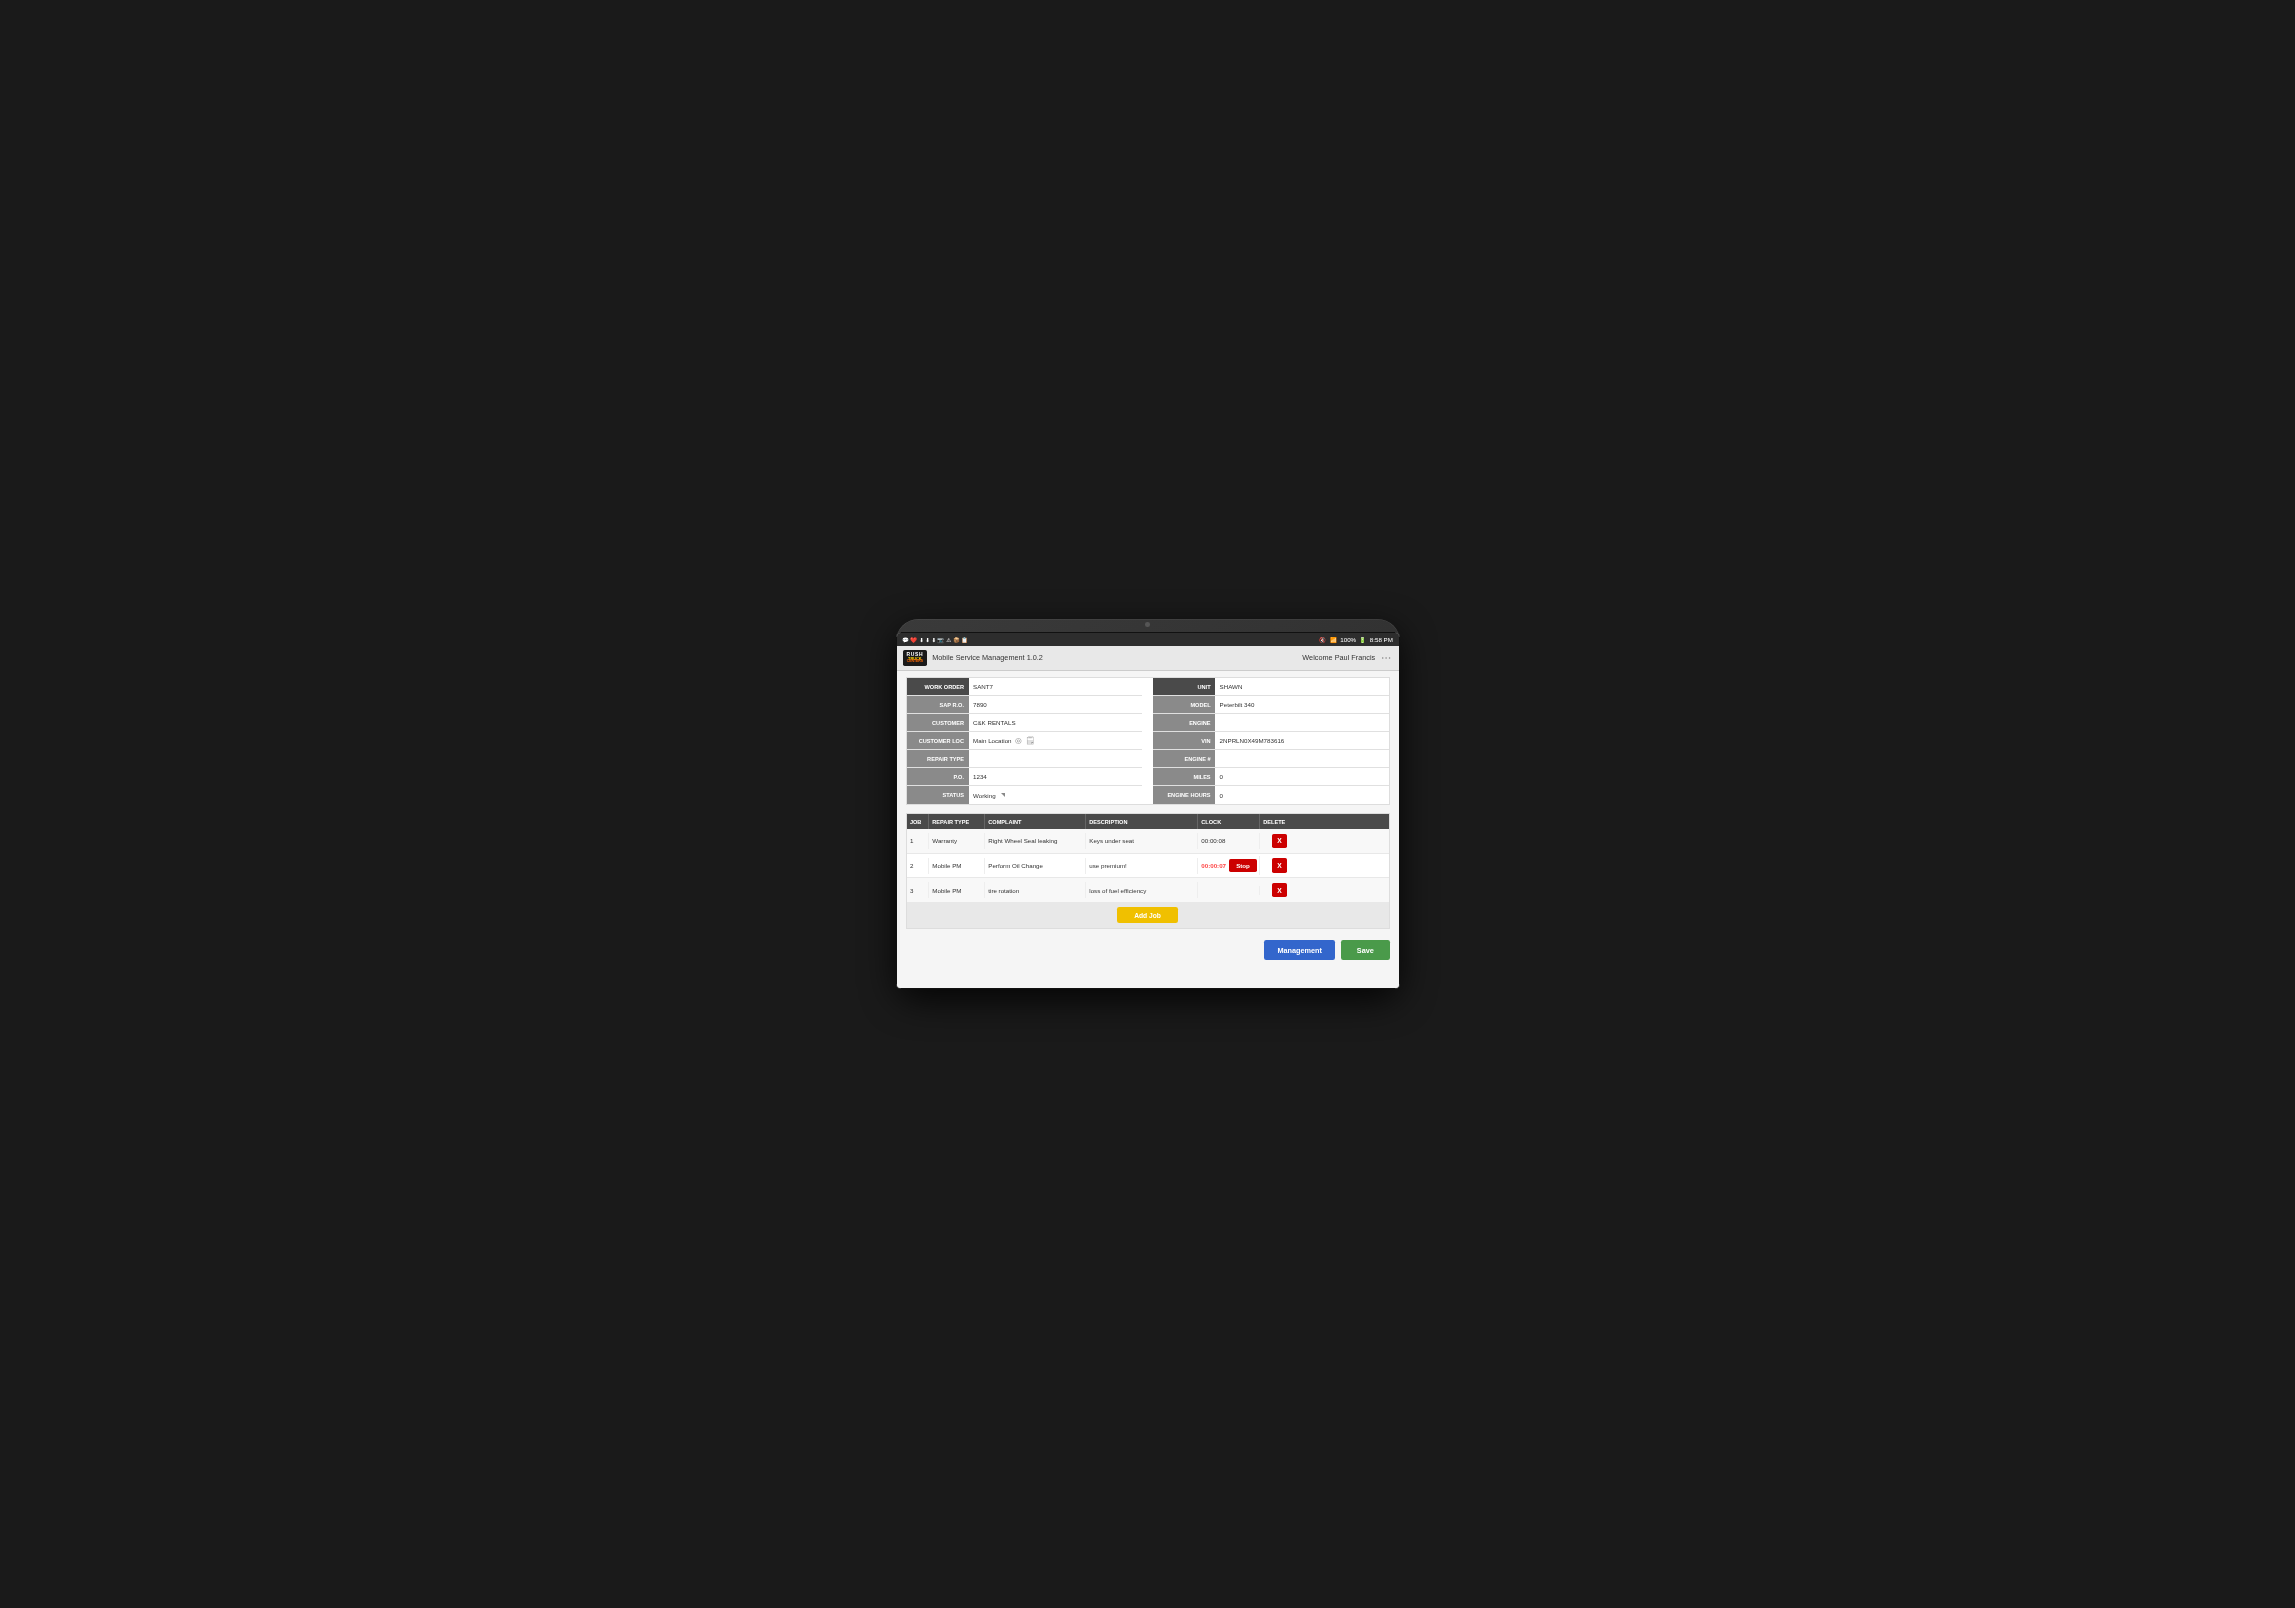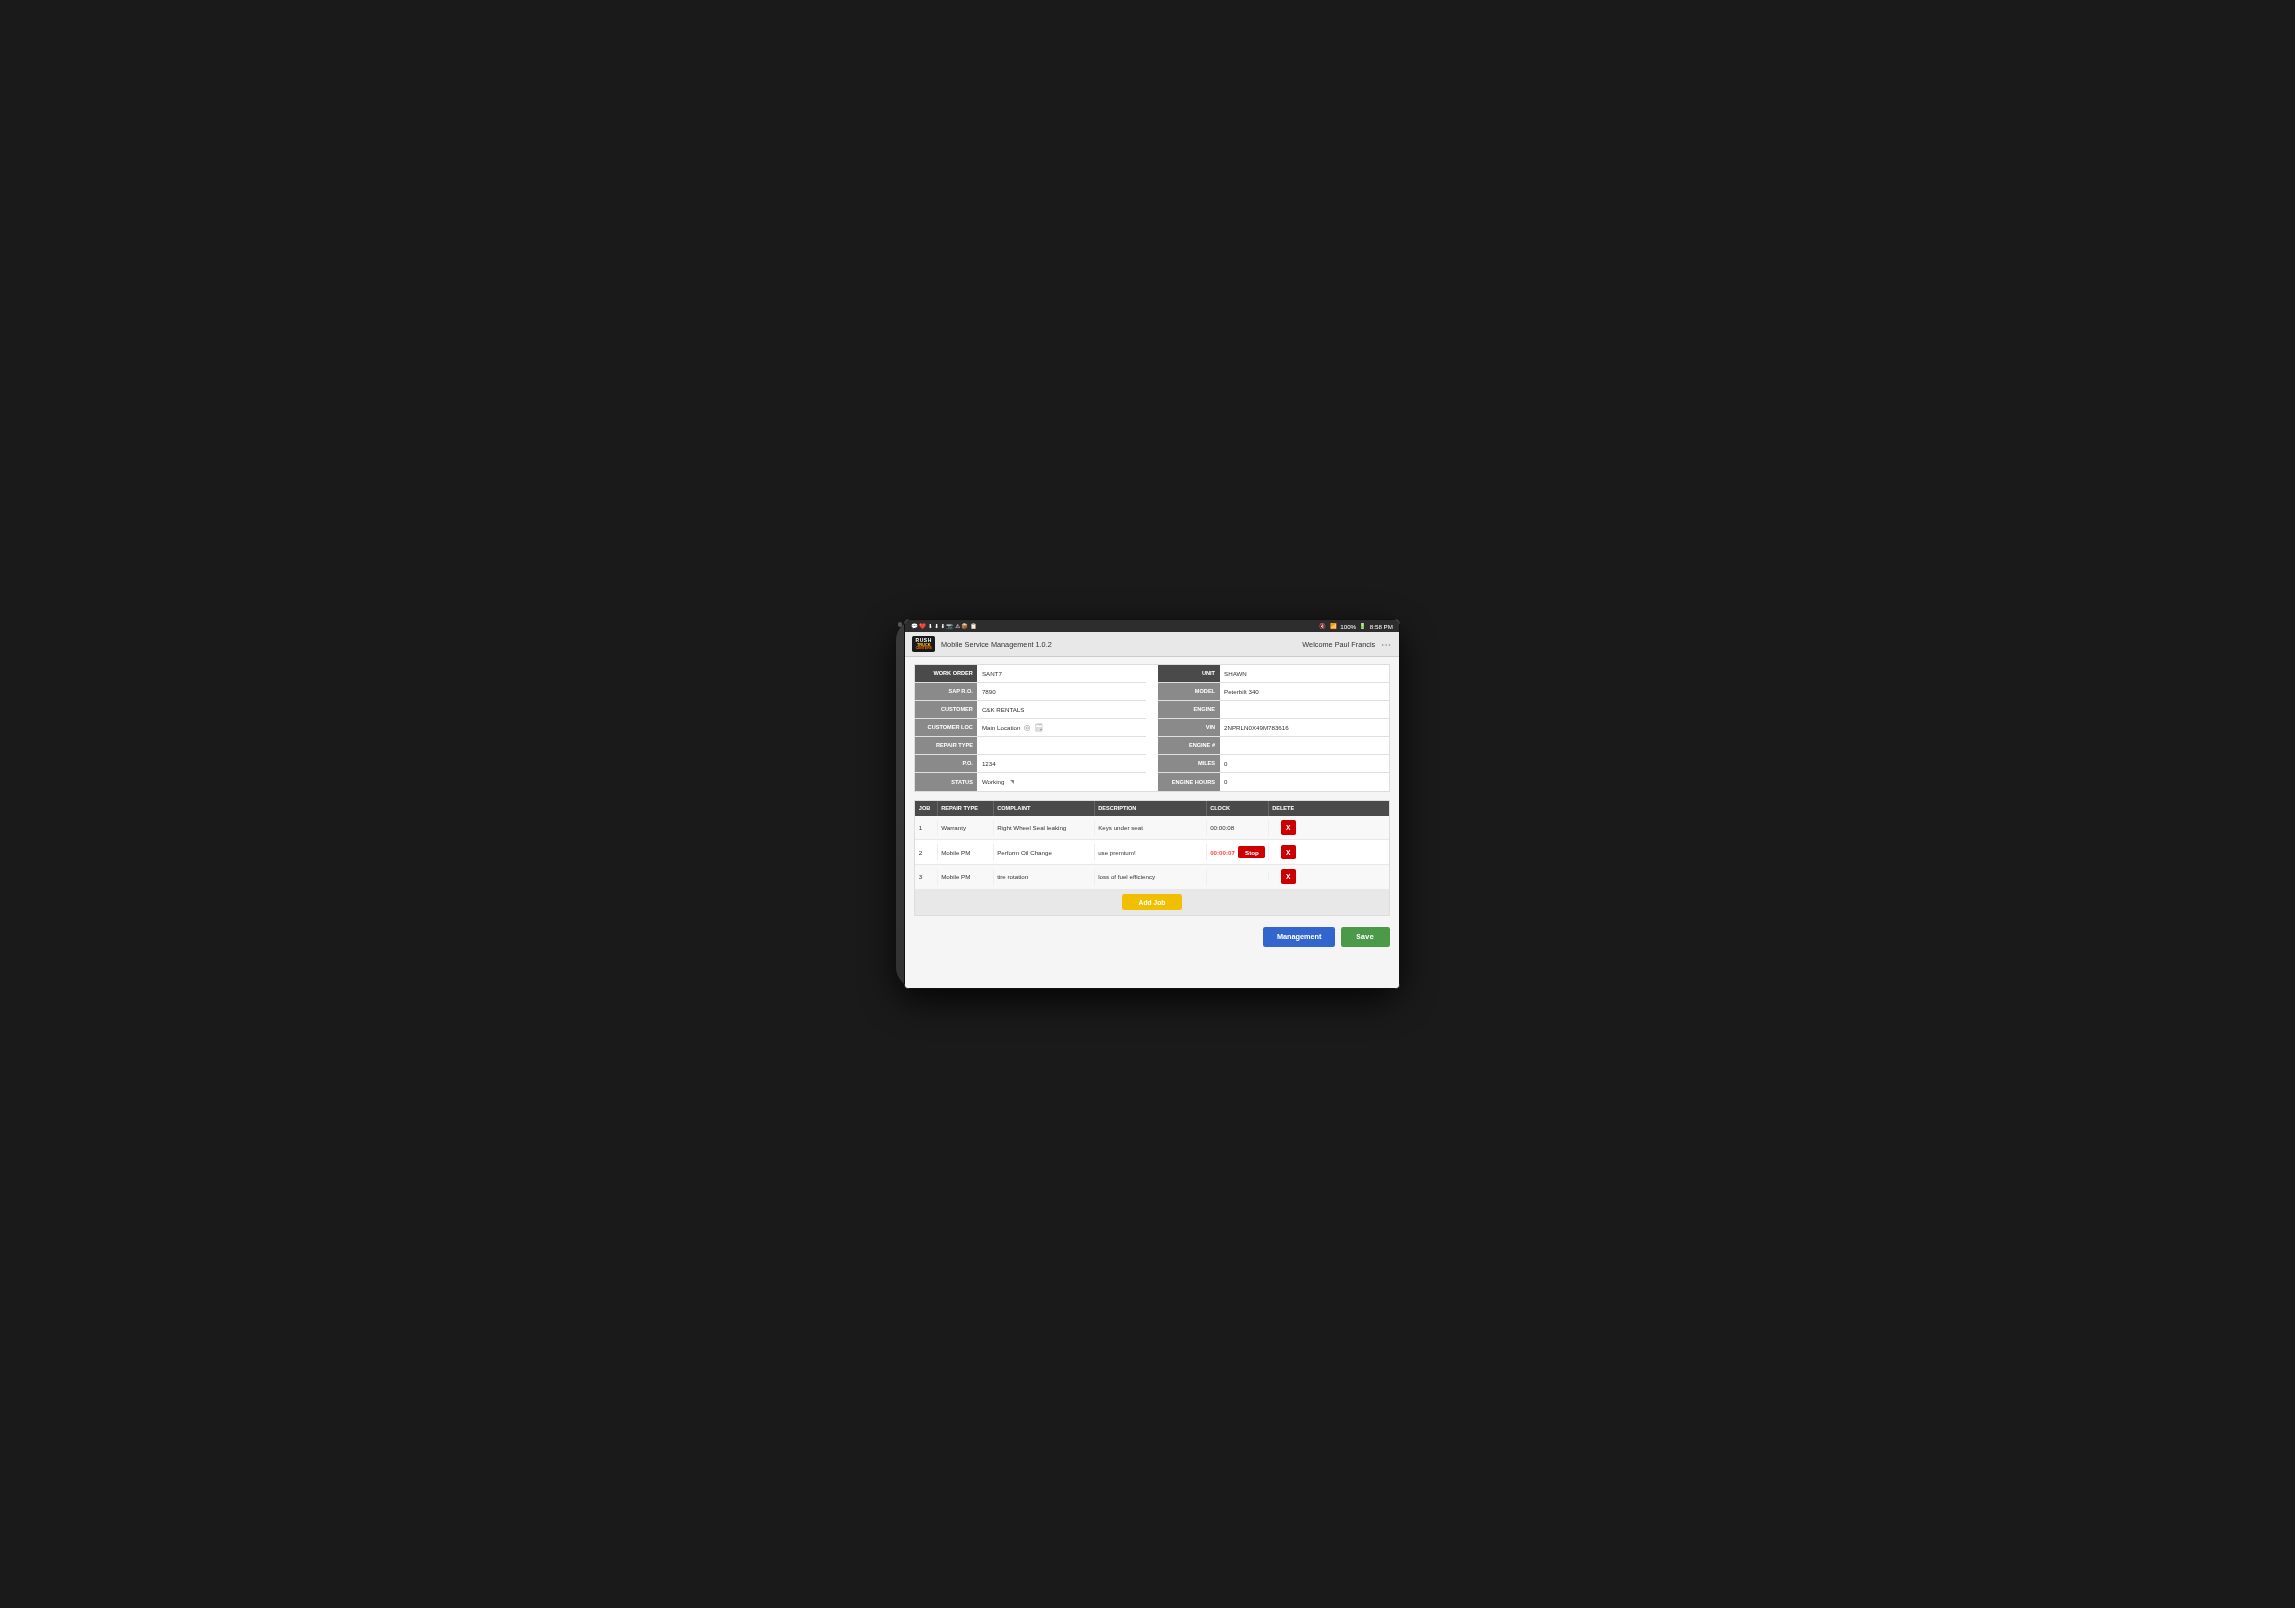--- a/index.html
+++ b/index.html
@@ -13,21 +13,21 @@
     }
 
     .tablet-outer {
       width: 504px;
       height: 370px;
       background: linear-gradient(145deg, #3a3a3a, #2a2a2a);
       border-radius: 22.4px;
       padding: 0;
       box-shadow: 0 11.2px 34px rgba(0,0,0,0.8), inset 0 0.6px 0 rgba(255,255,255,0.1);
       display: flex;
-      flex-direction: row;
+      flex-direction: column;
     }
 
     .tablet-camera-bar {
       display: flex;
       justify-content: center;
       align-items: center;
       height: 11.2px;
       margin-bottom: 2.2px;
     }
 
@@ -315,21 +315,20 @@
 
     .save-btn {
       background: #4a9a4a;
       color: #fff;
       border: none;
       padding: 5.6px 15.7px;
       font-size: 7.3px;
       font-weight: bold;
       cursor: pointer;
       border-radius: 2.2px;
-      font-family: Liberation Mono, monospace;
     }
 
     .scroll-indicator {
       width: 0;
       height: 0;
       border-left: 4.5px solid transparent;
       border-right: 0px solid transparent;
       border-top: 4.5px solid #888;
       display: inline-block;
       margin-left: 2.2px;

